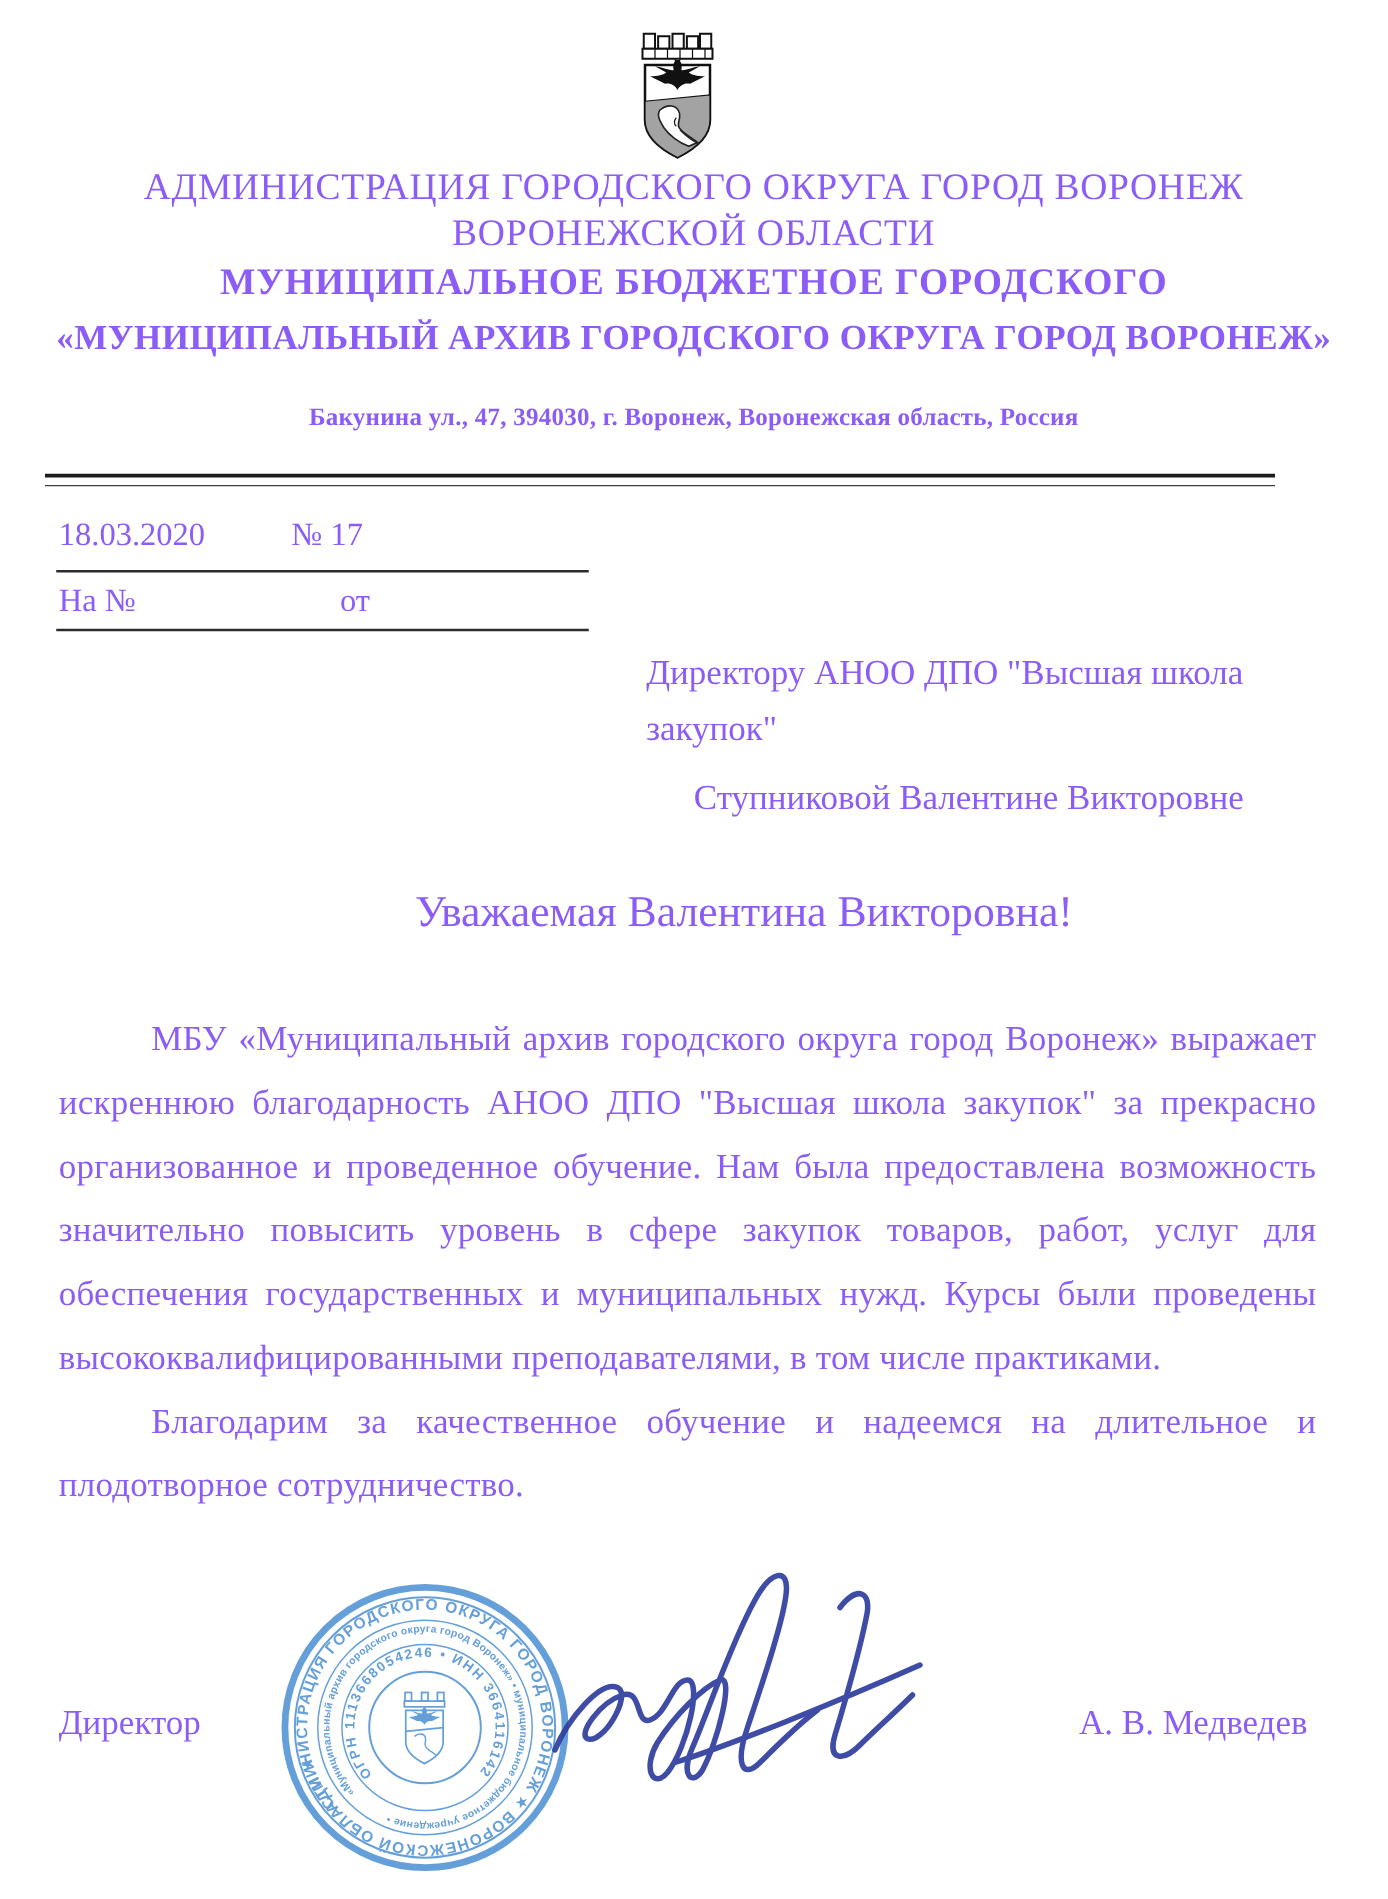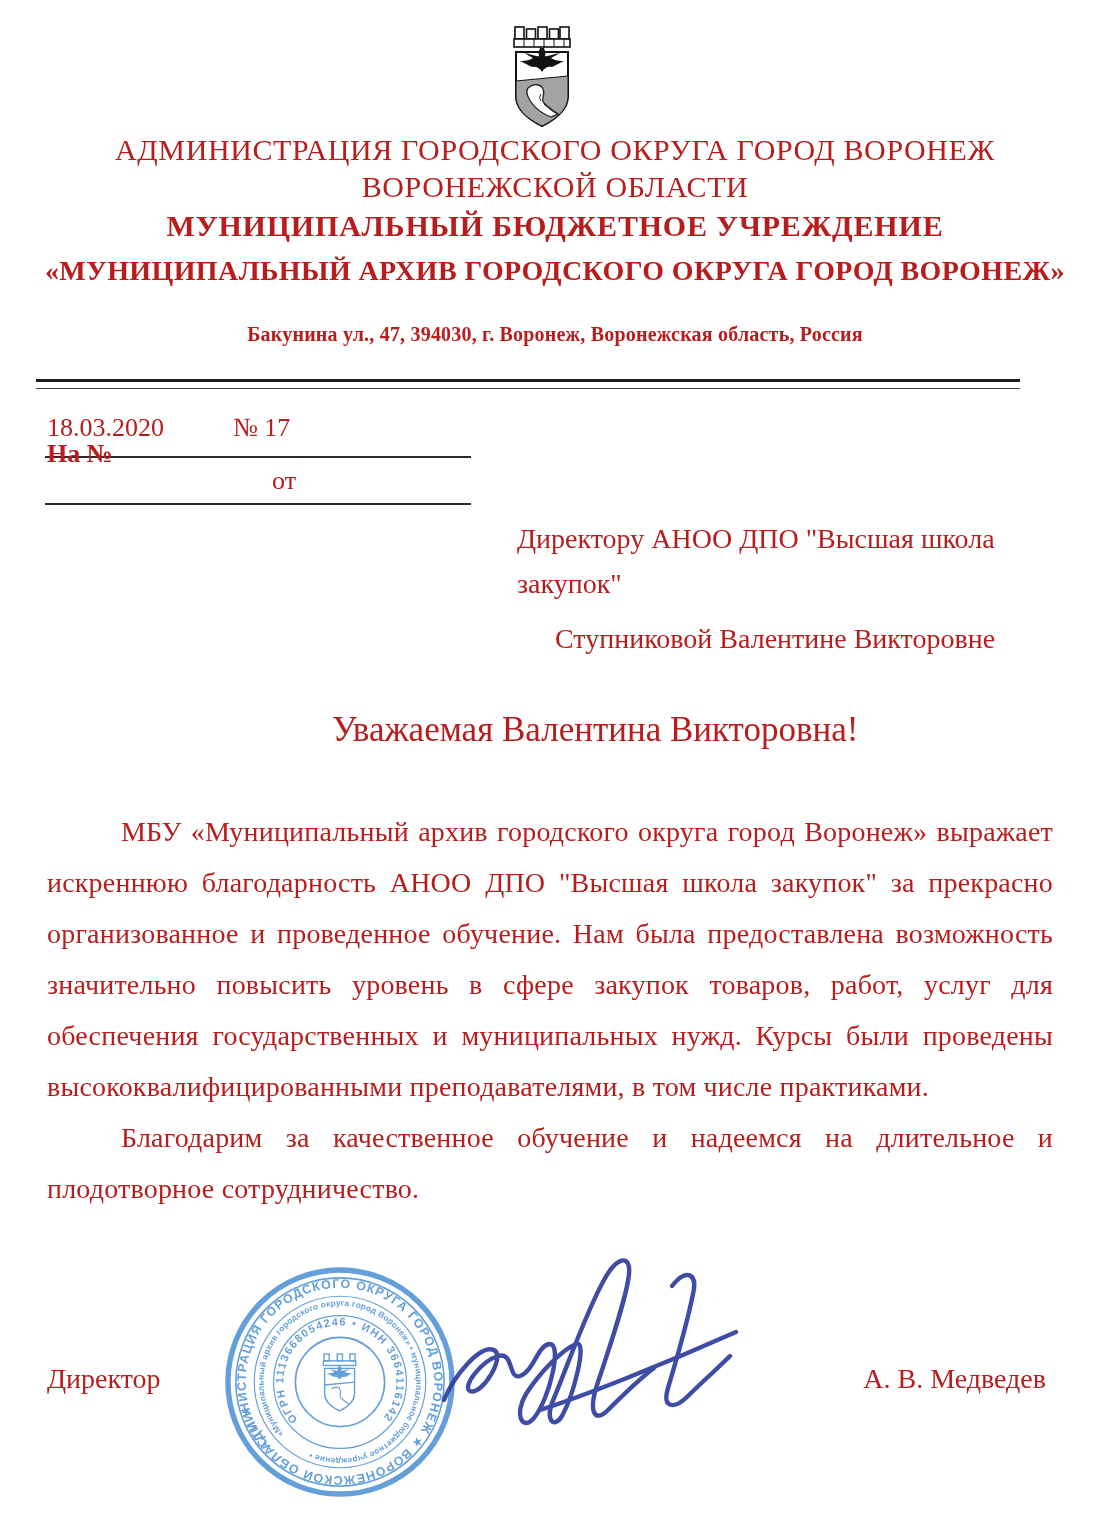--- a/index.html
+++ b/index.html
@@ -1,36 +1,36 @@
 <!DOCTYPE html>
 <html><head>
 <meta charset="utf-8">
 <style>
   html,body { margin:0; padding:0; background:#ffffff; }
   .page {
     position:relative; width:1110px; height:1519px; margin:0 auto;
     background:#ffffff; overflow:hidden;
     font-family:"Liberation Serif","DejaVu Serif",serif;
-    color:#b91c1c;
+    color:#8b5cf6;
   }
   
   .crest { position:absolute; left:510px; top:24px; }
   .org { position:absolute; left:0; right:0; top:131px; text-align:center; }
   .org-l1, .org-l2 { font-size:30px; line-height:37px; letter-spacing:0.6px; }
   .org-l3 { font-size:30px; line-height:37px; font-weight:bold; letter-spacing:0.8px; margin-top:2px; }
   .org-l4 { font-size:28px; line-height:34px; font-weight:bold; letter-spacing:0.4px; margin-top:10px; }
   .addr { position:absolute; left:0; right:0; top:320px; text-align:center;
           font-size:20px; line-height:28px; font-weight:bold; letter-spacing:0.2px; }
   .double-rule { position:absolute; left:36px; top:379px; width:984px; height:6px;
           border-top:3.5px solid #1c1c1c; border-bottom:1.6px solid #3d3d3d; }
   
   .ref-date { position:absolute; left:47px; top:413px; font-size:26px; }
   .ref-num  { position:absolute; left:233px; top:413px; font-size:26px; }
   .ref-line1 { position:absolute; left:45px; top:456px; width:426px; border-top:2px solid #2c2c2c; }
-  .ref-na   { position:absolute; left:47px; top:439px; font-size:26px;font-weight:bold; }
+  .ref-na   { position:absolute; left:47px; top:466px; font-size:26px; }
   .ref-ot   { position:absolute; left:272px; top:466px; font-size:26px; }
   .ref-line2 { position:absolute; left:45px; top:503px; width:426px; border-top:2px solid #2c2c2c; }
   
   .recipient { position:absolute; left:517px; top:516px; width:482px;
                font-size:28px; line-height:45px; }
   .recipient .name { margin-top:10px;margin-left:38px; }
   
   .salutation { position:absolute; left:332px; top:710px; font-size:35px; }
   
   .body-text { position:absolute; left:47px; top:806px; width:1006px;
@@ -69,21 +69,21 @@
     <path d="M6,28 H58 V72 C58,86 46,95 32,102 C18,95 6,86 6,72 Z" fill="#ffffff" stroke="#111111" stroke-width="2"></path>
     <path d="M6,57 L58,52 V72 C58,86 46,95 32,102 C18,95 6,86 6,72 Z" fill="#a3a3a3" stroke="#111111" stroke-width="1"></path>
     <path d="M32,48 C30,44 26,42 22,43 L10,37 C17,37 20,36 23,34 L14,29 C21,30 27,33 29,32 C28,29 29,26 30,25 L29,22 L31,24 L33,24 L35,22 L34,25 C35,26 36,29 35,32 C37,33 43,30 50,29 L41,34 C44,36 47,37 54,37 L42,43 C38,42 34,44 32,48 Z" fill="#111111"></path>
     <path d="M18,64 C24,59 31,60 33,65 C36,71 30,75 34,79 C37,83 43,86 48,90 L41,93 C33,90 25,84 21,78 C18,73 15,68 18,64 Z" fill="#ffffff" stroke="#222222" stroke-width="1.3"></path>
     <path d="M34,80 Q42,88 49,91 M31,70 Q28,74 31,77" fill="none" stroke="#222222" stroke-width="1"></path>
   </svg>
 
   <div class="org">
     <div class="org-l1">АДМИНИСТРАЦИЯ ГОРОДСКОГО ОКРУГА ГОРОД ВОРОНЕЖ</div>
     <div class="org-l2">ВОРОНЕЖСКОЙ ОБЛАСТИ</div>
-    <div class="org-l3">МУНИЦИПАЛЬНЫЙ БЮДЖЕТНОЕ УЧРЕЖДЕНИЕ</div>
+    <div class="org-l3">МУНИЦИПАЛЬНОЕ БЮДЖЕТНОЕ ГОРОДСКОГО</div>
     <div class="org-l4">«МУНИЦИПАЛЬНЫЙ АРХИВ ГОРОДСКОГО ОКРУГА ГОРОД ВОРОНЕЖ»</div>
   </div>
 
   <div class="addr">
     <div>Бакунина ул., 47, 394030, г. Воронеж, Воронежская область, Россия</div>
   </div>
 
   <div class="double-rule"></div>
 
   <span class="ref-date">18.03.2020</span>

